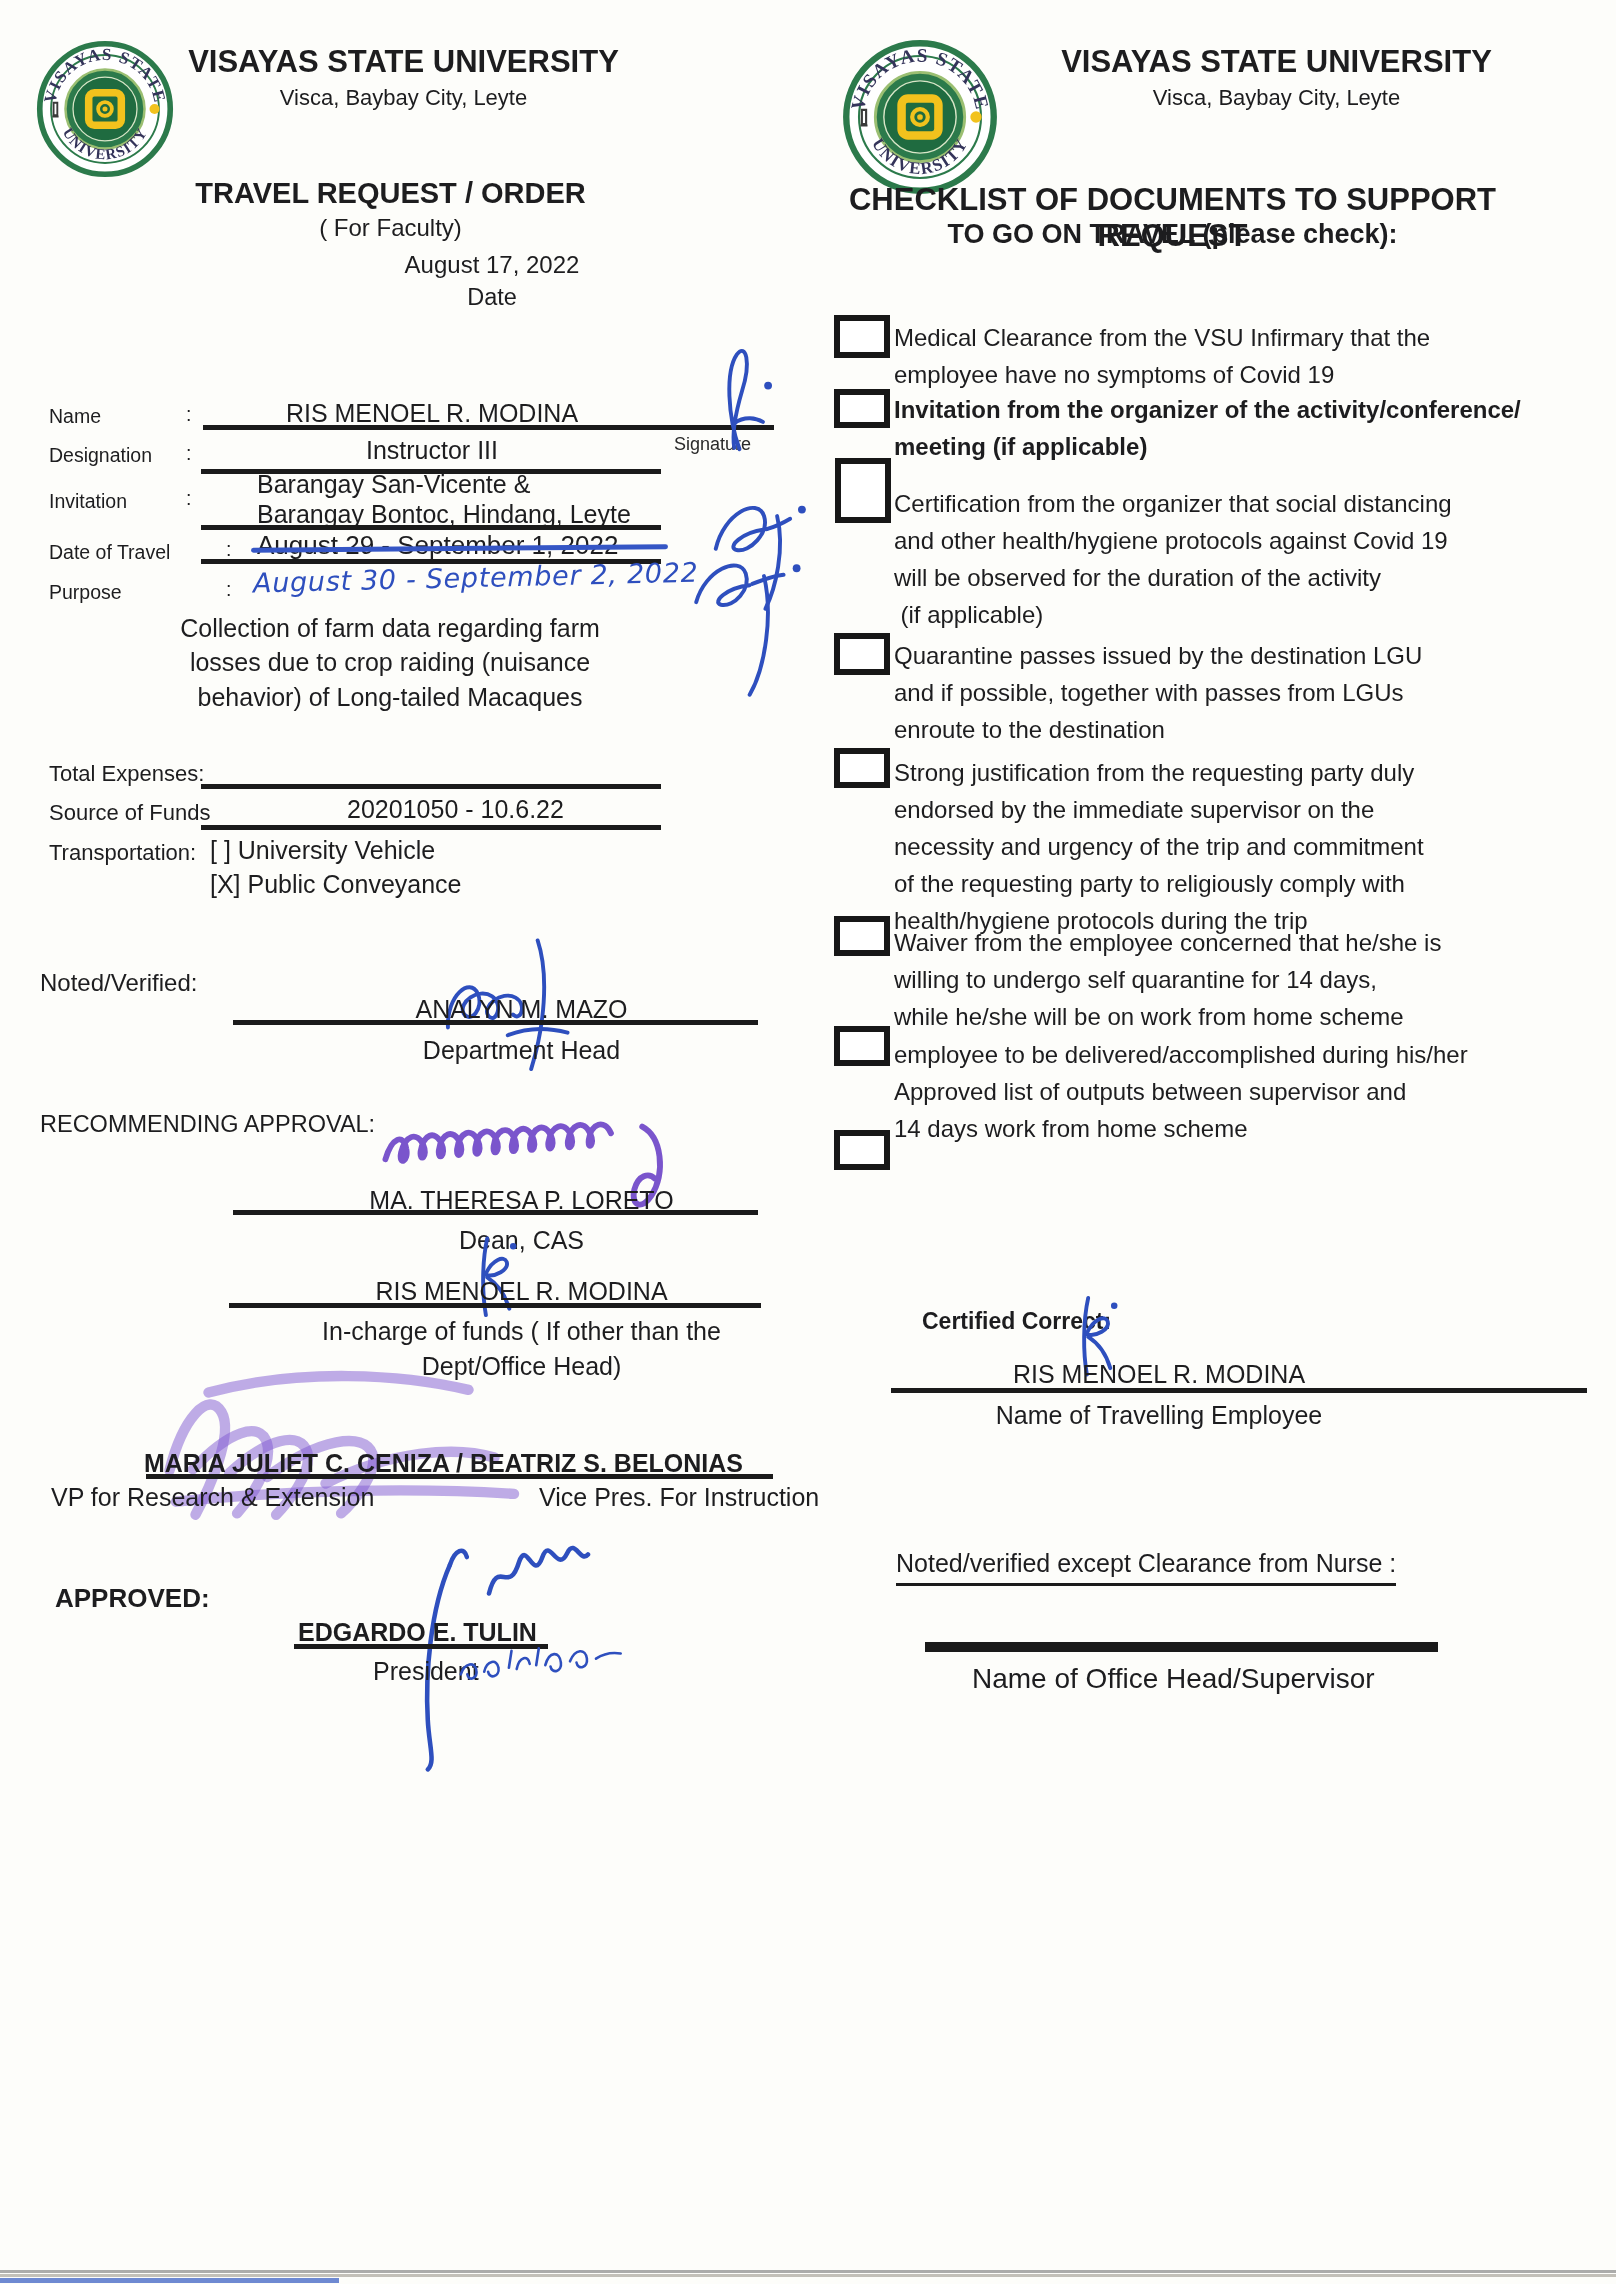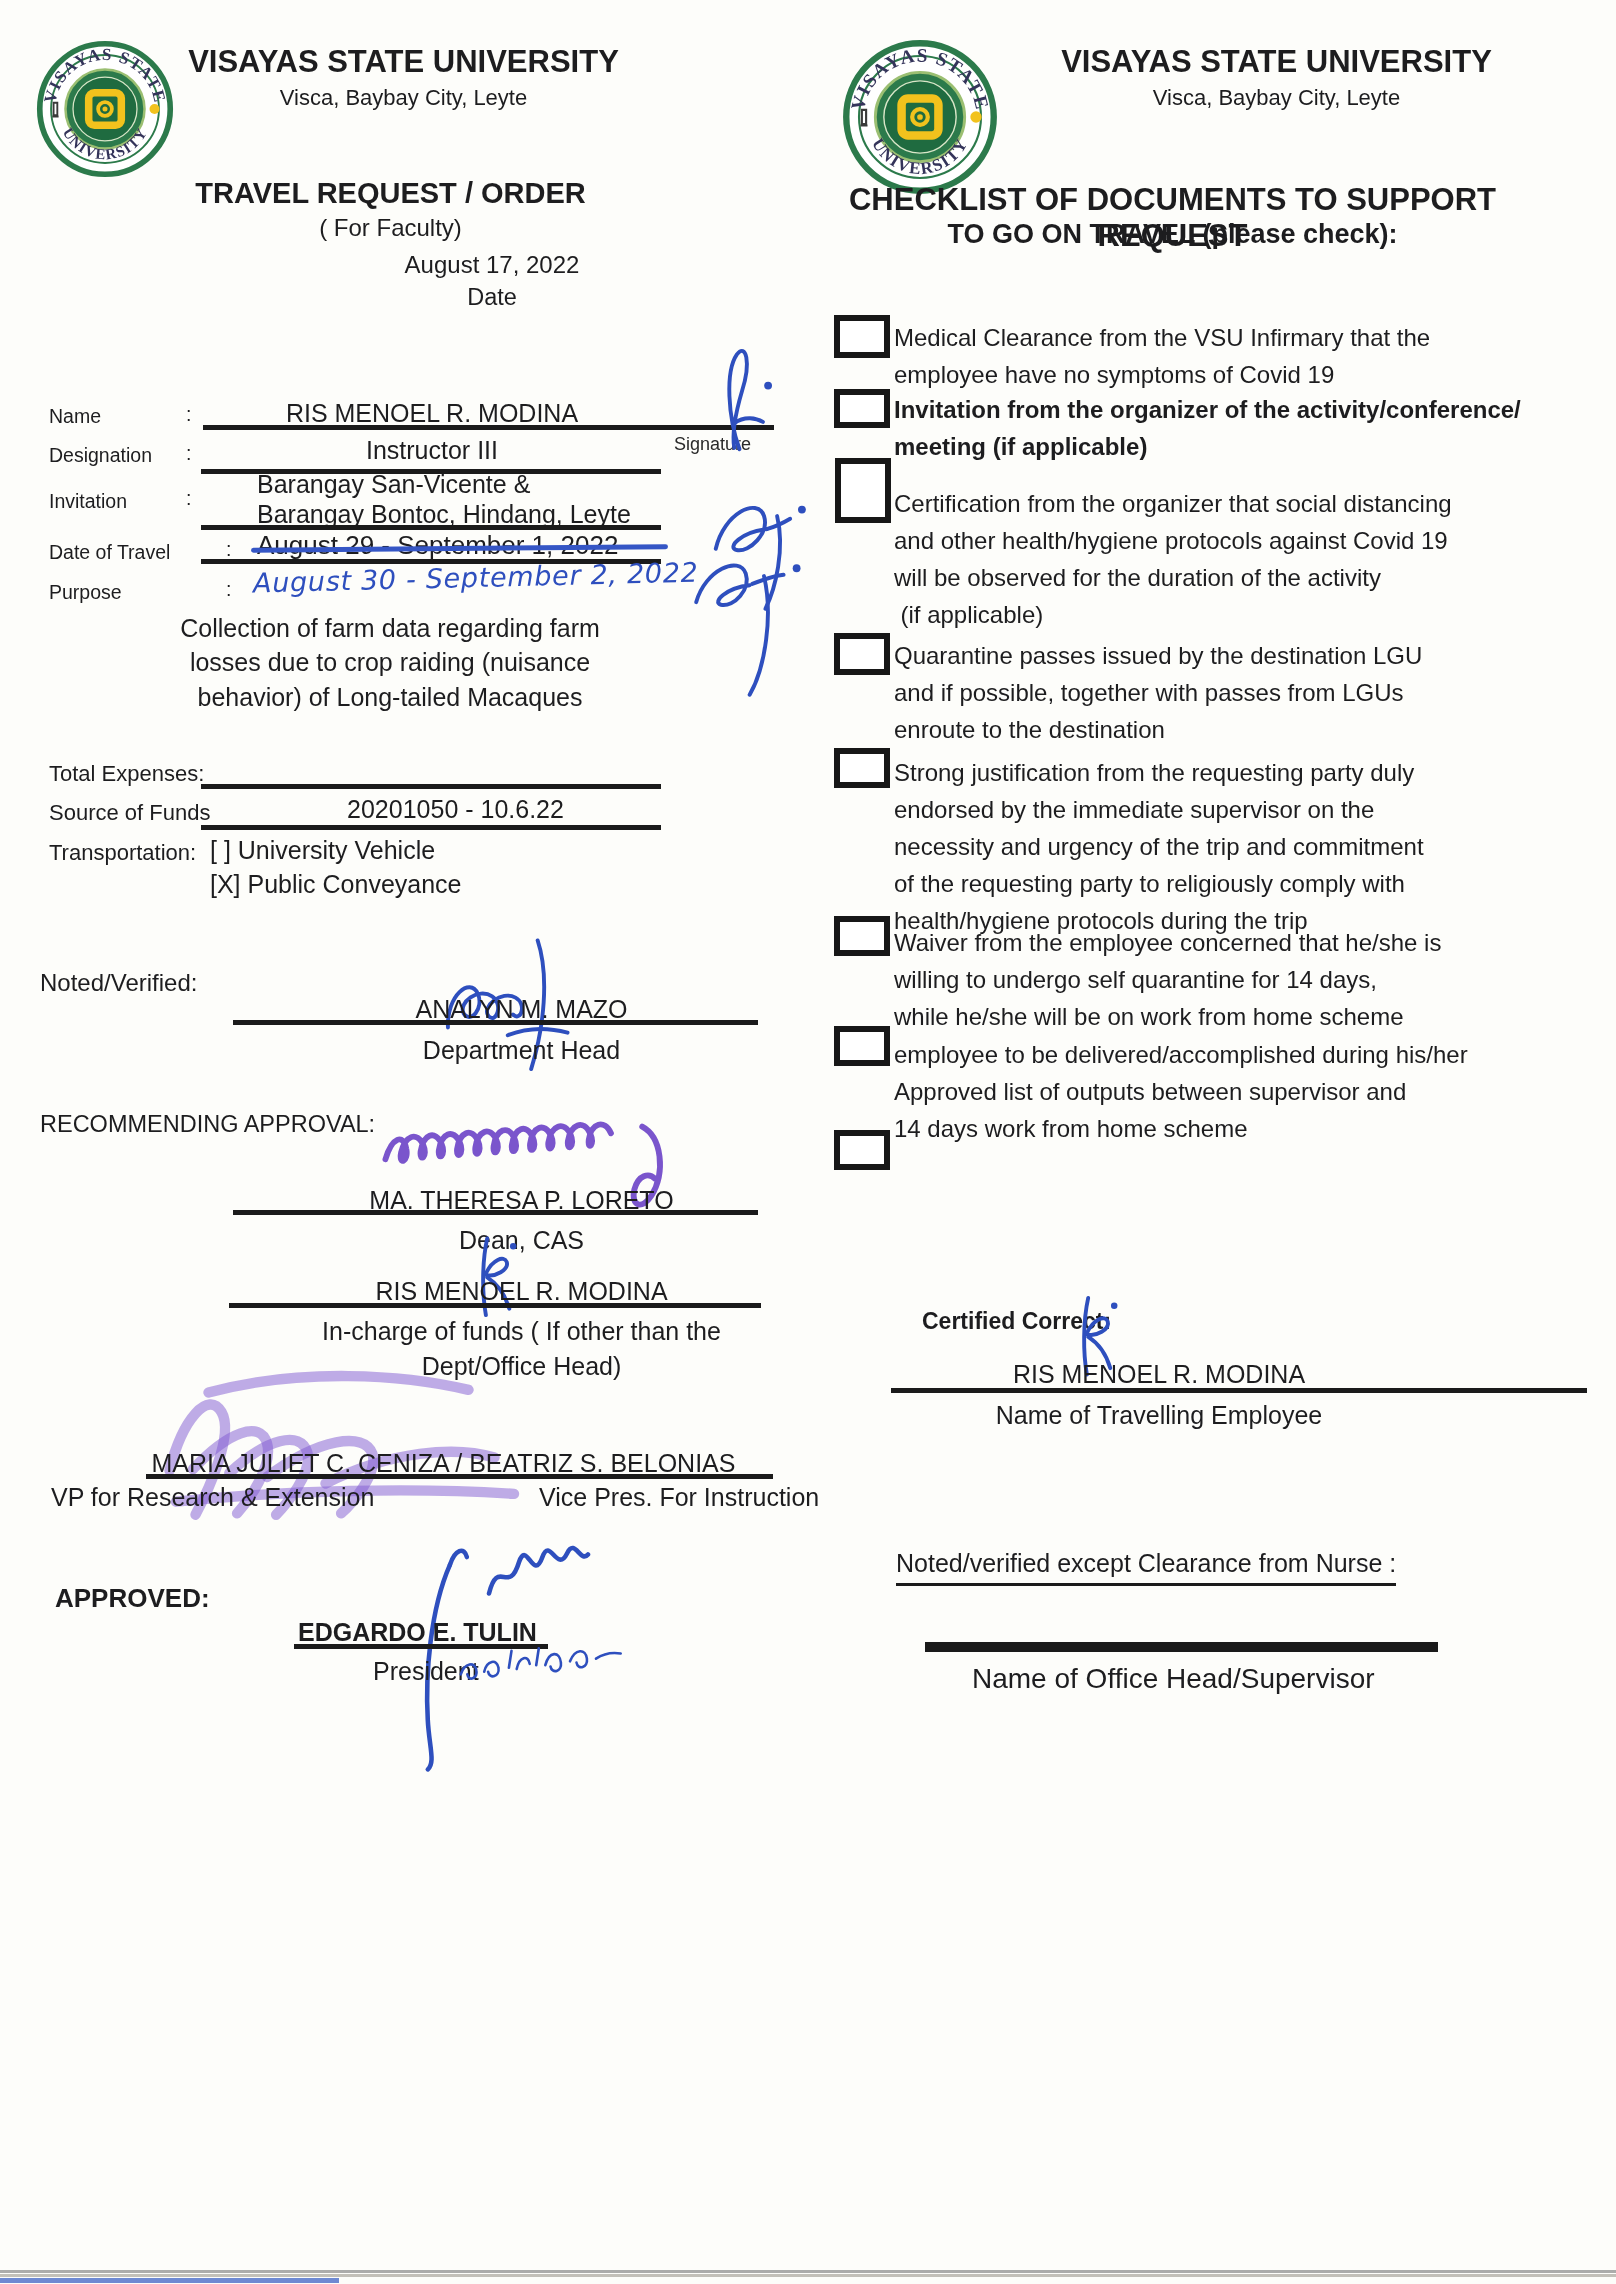--- a/index.html
+++ b/index.html
@@ -156,21 +156,21 @@
       <path d="M120,90 C260,52 420,62 520,86"></path>
       <path d="M60,210 C80,130 120,86 140,120 C160,154 120,240 100,278"></path>
       <path d="M96,208 C150,150 200,132 210,168 C220,204 180,258 164,276"></path>
       <path d="M152,214 C210,160 262,148 272,182 C280,214 240,262 224,278"></path>
       <path d="M210,220 C290,160 360,150 372,184 C382,214 340,262 324,276"></path>
       <path d="M300,230 C400,180 500,172 560,190"></path>
       <path d="M70,258 C240,240 440,236 590,246"></path>
     </svg>
   </div>
 
-  <div class="abs ctr val b" style="left:85px;top:1449px;width:717px;font-weight:normal;">MARIA JULIET C. CENIZA   /   BEATRIZ S. BELONIAS</div>
+  <div class="abs ctr val b" style="left:85px;top:1449px;width:717px;font-weight:bold;">MARIA JULIET C. CENIZA   /   BEATRIZ S. BELONIAS</div>
   <div class="rule" style="left:146px;top:1474px;width:627px;"></div>
   <div class="abs val" style="left:51px;top:1483px;">VP for Research &amp; Extension</div>
   <div class="abs val" style="left:539px;top:1483px;">Vice Pres. For Instruction</div>
 
   <div class="abs b" style="left:55px;top:1583px;font-size:26px;">APPROVED:</div>
   <div class="abs sig" style="left:352px;top:1531px;">
     <svg width="274" height="241" viewBox="0 0 420 370" stroke="#2e4fbe" stroke-width="7">
       <path d="M150,52 C120,120 112,220 116,290 C118,330 128,356 116,366"></path>
       <path d="M150,52 C158,28 172,24 176,40"></path>
       <path d="M210,96 C224,40 240,100 256,48 C268,12 278,80 292,40 C304,8 314,66 330,34 C342,10 350,50 362,36"></path>

